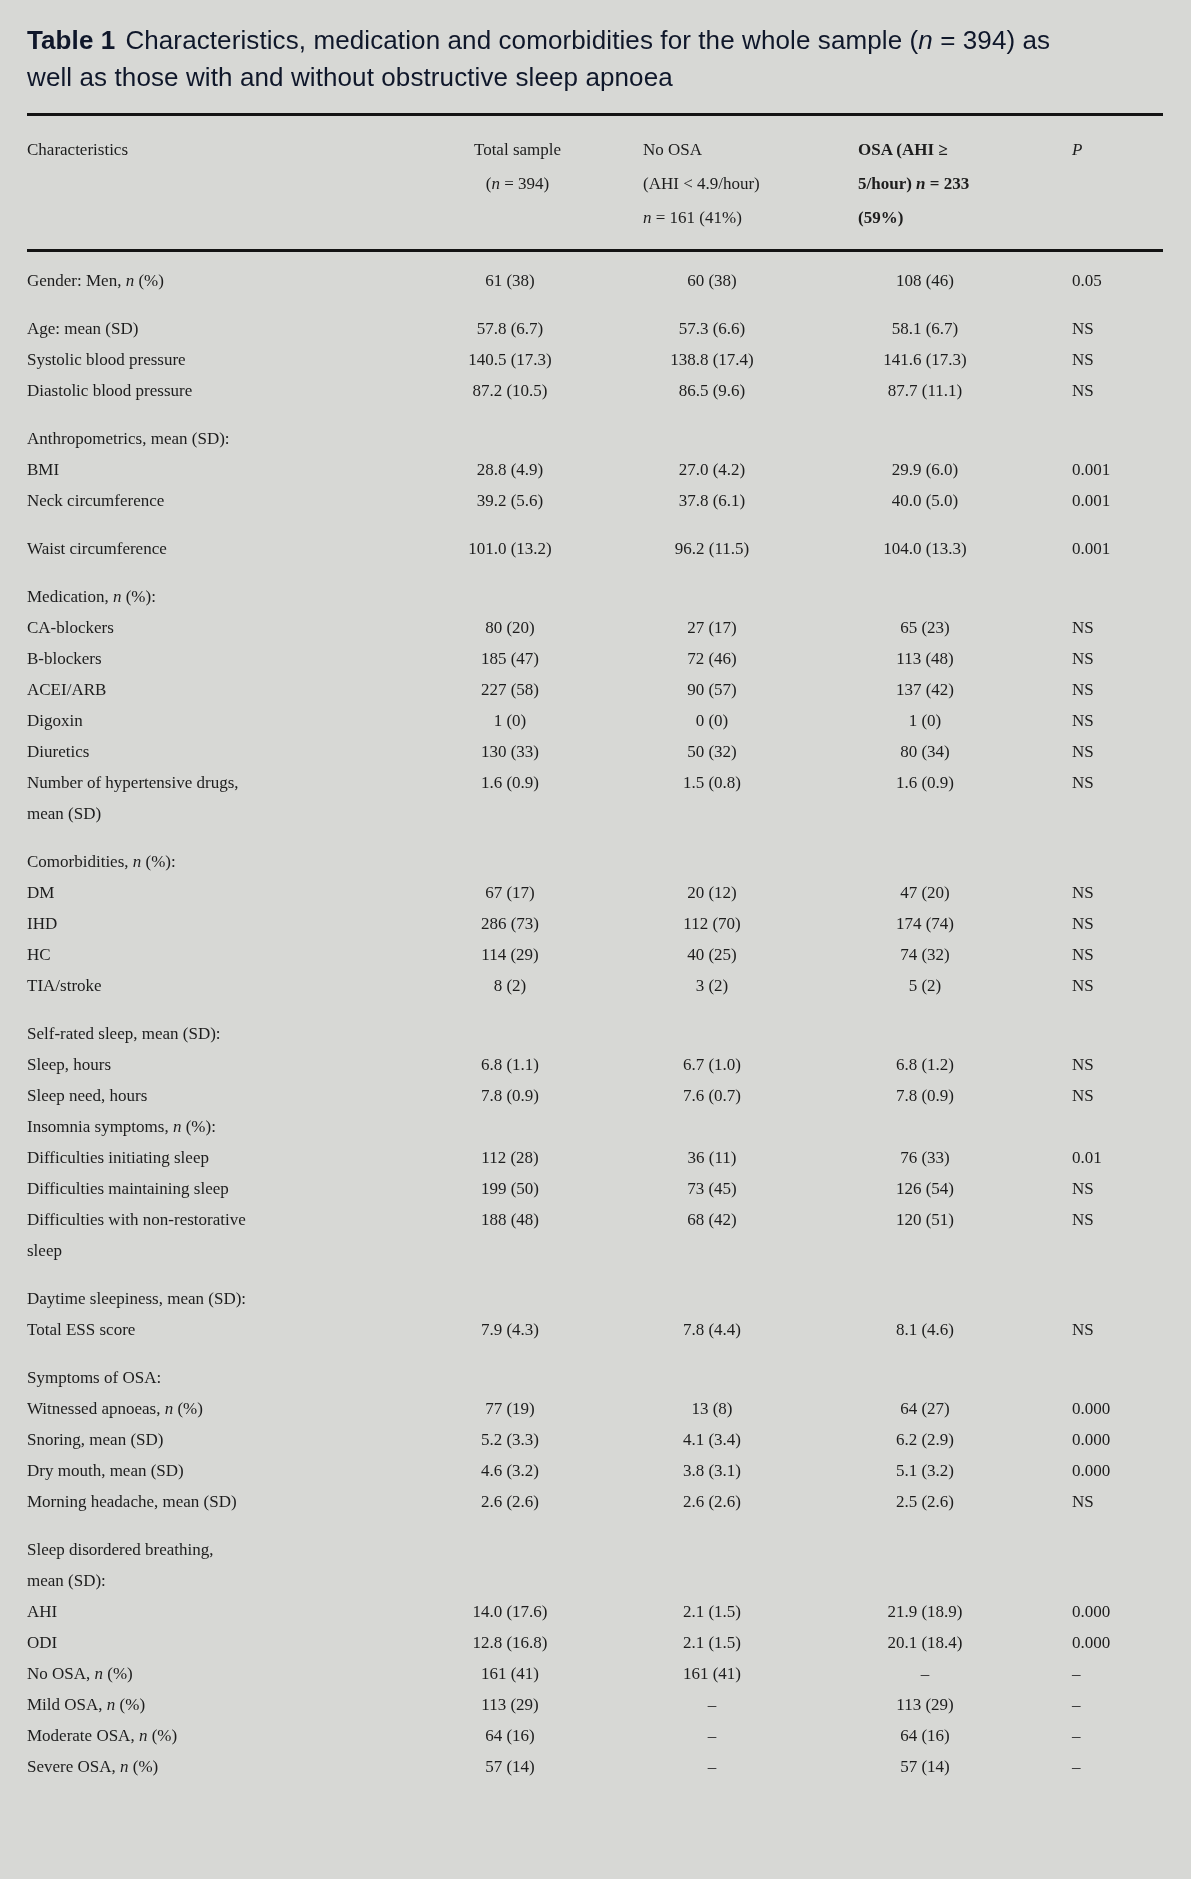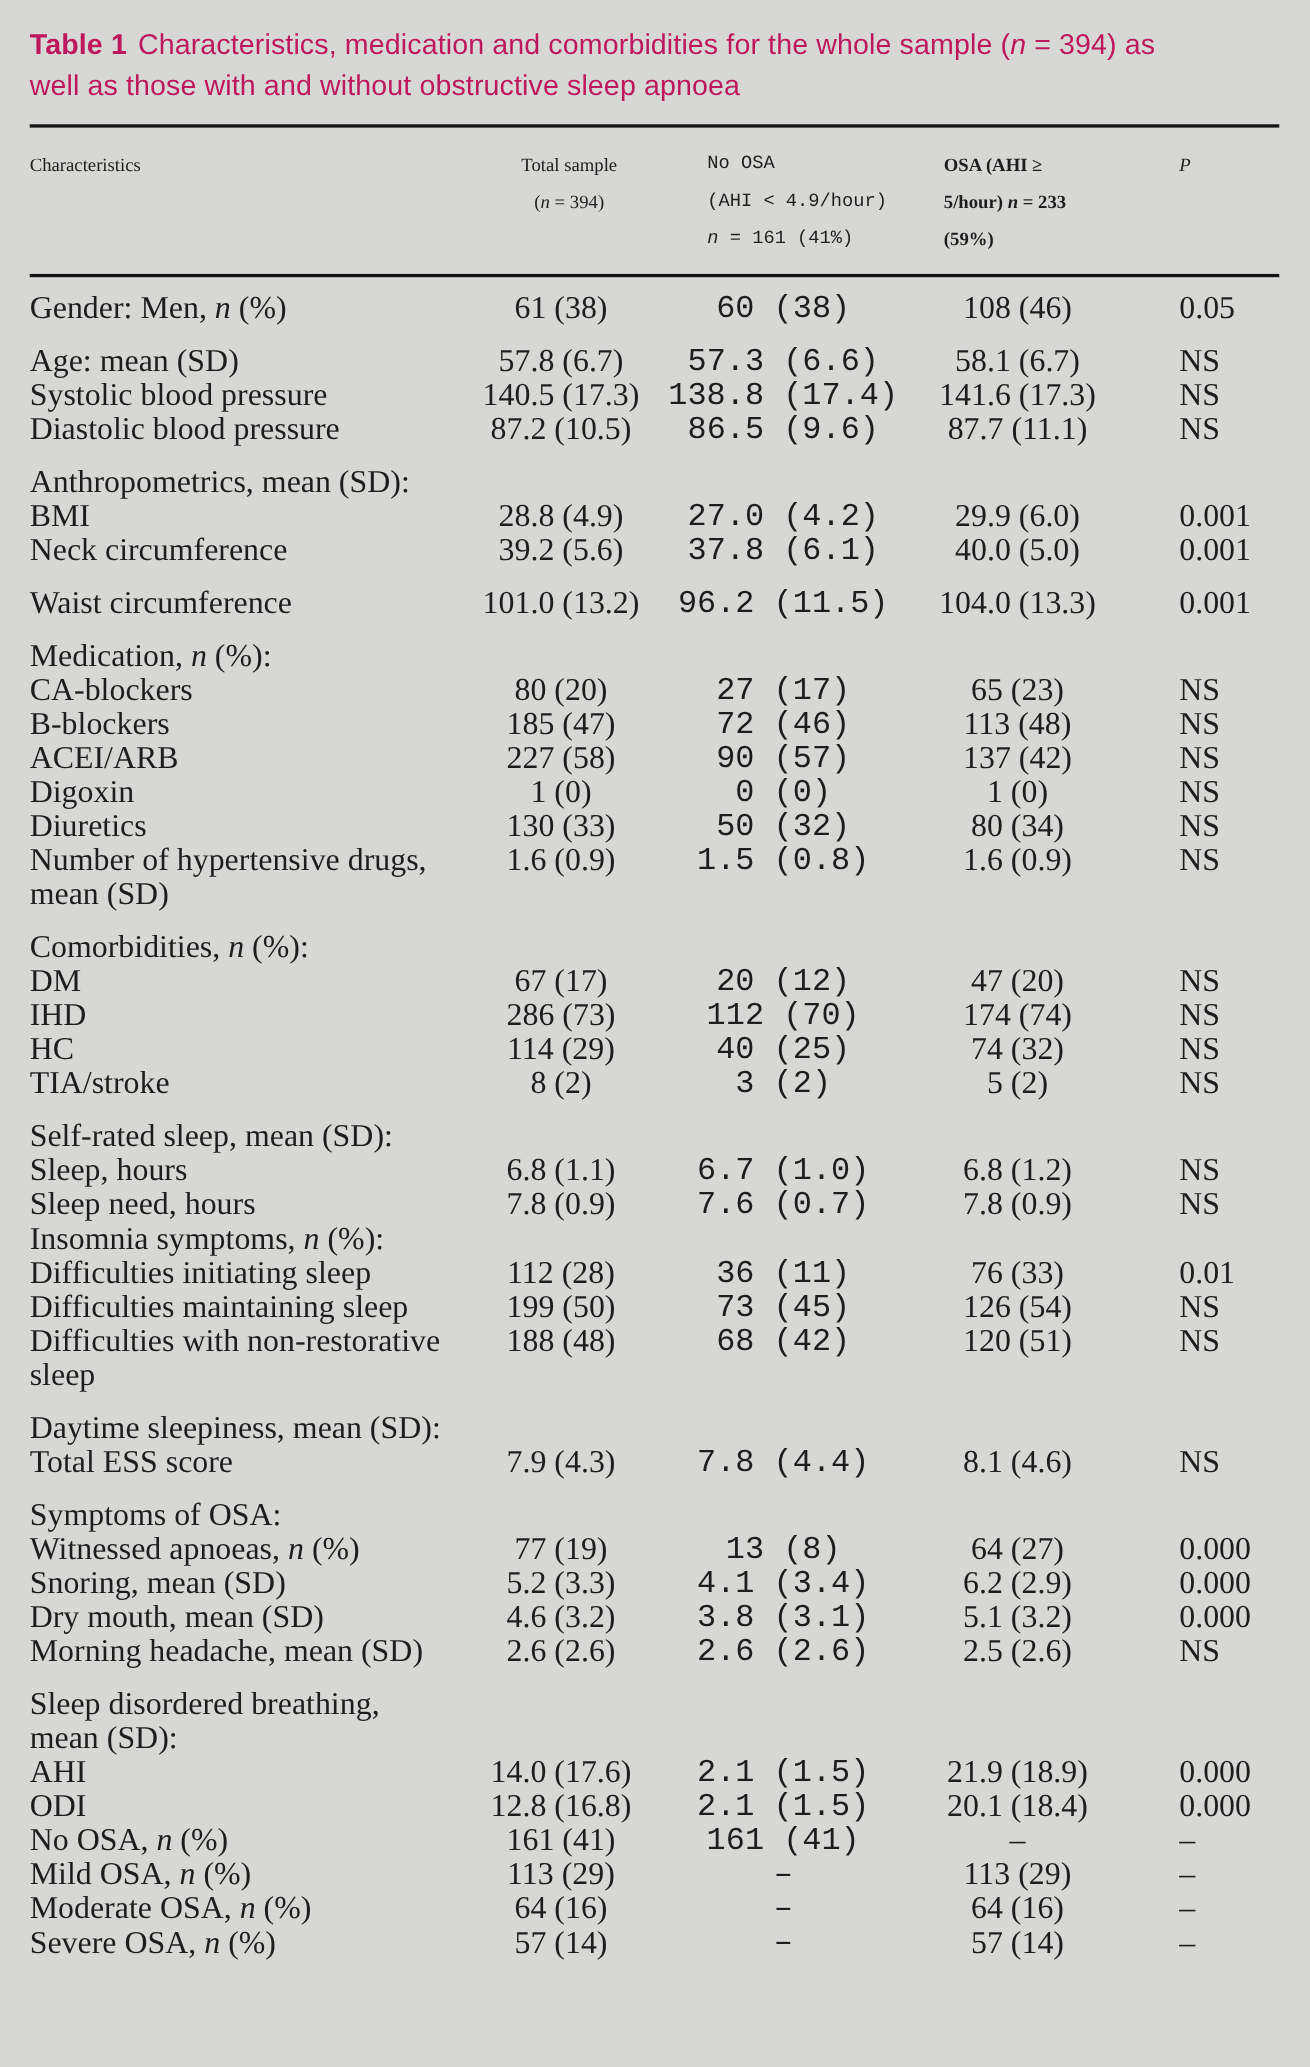--- a/index.html
+++ b/index.html
@@ -15,21 +15,21 @@
     position: relative;
     width: 1191px;
     min-height: 1879px;
     overflow: hidden;
   }
   .title {
     margin: 22px 30px 0 27px;
     font-family: "Liberation Sans", sans-serif;
     font-size: 26px;
     line-height: 37px;
-    color: #be185d;
+    color: #0f172a;
     letter-spacing: 0.1px;
   }
   .title b { font-weight: 700; margin-right: 10px; }
   .rule {
     height: 3px;
     background: #141414;
     margin-left: 27px;
     margin-right: 28px;
   }
   .rule-top { margin-top: 17px; }
@@ -43,31 +43,31 @@
     padding-bottom: 14px;
     font-size: 17px;
     line-height: 34px;
     white-space: pre-line;
   }
   .tbody {
     padding-top: 13px;
     padding-bottom: 30px;
     margin-left: 27px;
     margin-right: 28px;
-    font-size: 29px;
+    font-size: 17px;
     line-height: 31px;
   }
   .row {
     display: flex;
     align-items: flex-start;
   }
   .row.gap { margin-top: 17px; }
   .c1 { width: 393px; text-align: left; white-space: pre-line; }
   .c2 { width: 180px; text-align: center; }
-  .c3 { width: 224px; text-align: center; font-family: Liberation Mono, monospace; }
+  .c3 { width: 224px; text-align: center; }
   .c4 { width: 202px; text-align: center; }
   .c5 { flex: 1; text-align: left; padding-left: 46px; box-sizing: border-box; }
   .hdr-row .c2 { text-align: center; padding-left: 15px; box-sizing: border-box; }
   .hdr-row .c3 { text-align: left; padding-left: 43px; box-sizing: border-box; }
   .hdr-row .c4 { text-align: left; padding-left: 34px; box-sizing: border-box; font-weight: bold; }
   .hdr-row .c5 { font-style: italic; }
   i { font-style: italic; }
 </style>
 </head>
 <body>

